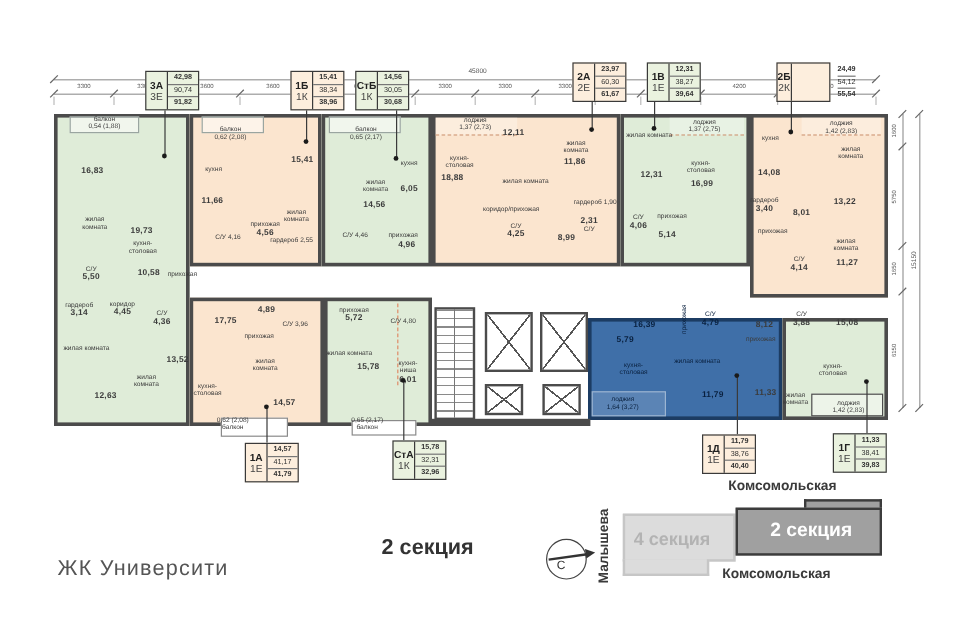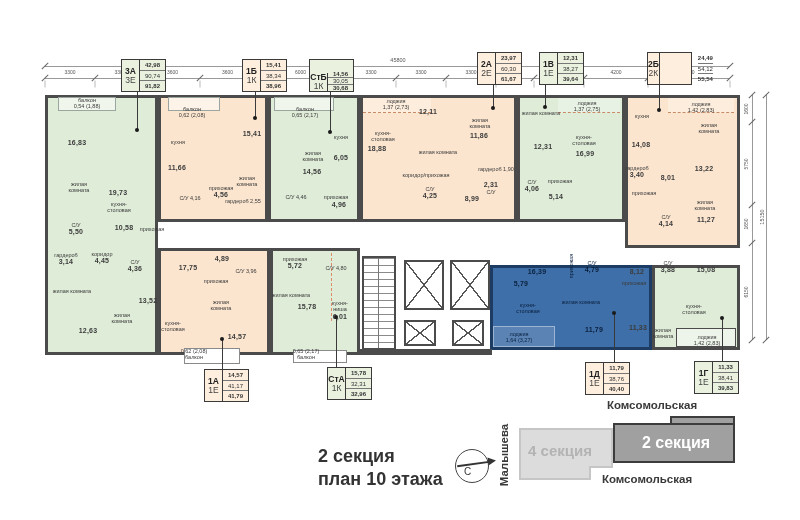--- a/index.html
+++ b/index.html
@@ -104,23 +104,23 @@
   <div class="wallstrip" style="left:358px;top:349px;width:134px;height:6px"></div>
 
   <div class="dimline" style="left:45px;top:66px;width:685px;height:1px"></div>
   <div class="dimline" style="left:45px;top:78px;width:685px;height:1px"></div>
   <div class="dimlab" style="left:398px;top:60px;font-size:5.5px">45800</div>
 
   <div class="dimline" style="left:752px;top:95px;width:1px;height:245px"></div>
   <div class="dimline" style="left:766px;top:95px;width:1px;height:245px"></div>
   <div class="dimlab rot" style="left:762px;top:217px;font-size:5.5px">15150</div>
 
+  <div class="logo" style="left:48px;top:463px">ЖК Университи</div>
   <div class="title" style="left:318px;top:445px">
     <div>2 секция</div>
-    <div>план 10 этажа</div>
   </div>
 
   <div class="compass" style="left:455px;top:449px"></div>
   <div class="cArrow" style="left:457px;top:463px"></div>
   <div class="cHead" style="left:488px;top:457px"></div>
   <div class="cN" style="left:464px;top:466px">С</div>
 
   <div class="street vert" style="left:504px;top:455px">Малышева</div>
   <div class="street" style="left:652px;top:405px">Комсомольская</div>
   <div class="street" style="left:647px;top:479px">Комсомольская</div>
@@ -468,21 +468,21 @@
         <span class="fm">1К</span>
       </div>
       <div class="rc">
         <div>15,41</div>
         <div>38,34</div>
         <div>38,96</div>
       </div>
     </div>
     <div class="leader" style="left: 255px; top: 91px; height: 27px;"></div>
     <div class="ldot" style="left: 255px; top: 118px;"></div>
-    <div class="tag green" style="left: 309px; top: 59px; align-items: flex-end;">
+    <div class="tag green" style="left: 296px; top: 59px;">
       <div class="lc">
         <span class="tp">СтБ</span>
         <span class="fm">1К</span>
       </div>
       <div class="rc">
         <div>14,56</div>
         <div>30,05</div>
         <div>30,68</div>
       </div>
     </div>

